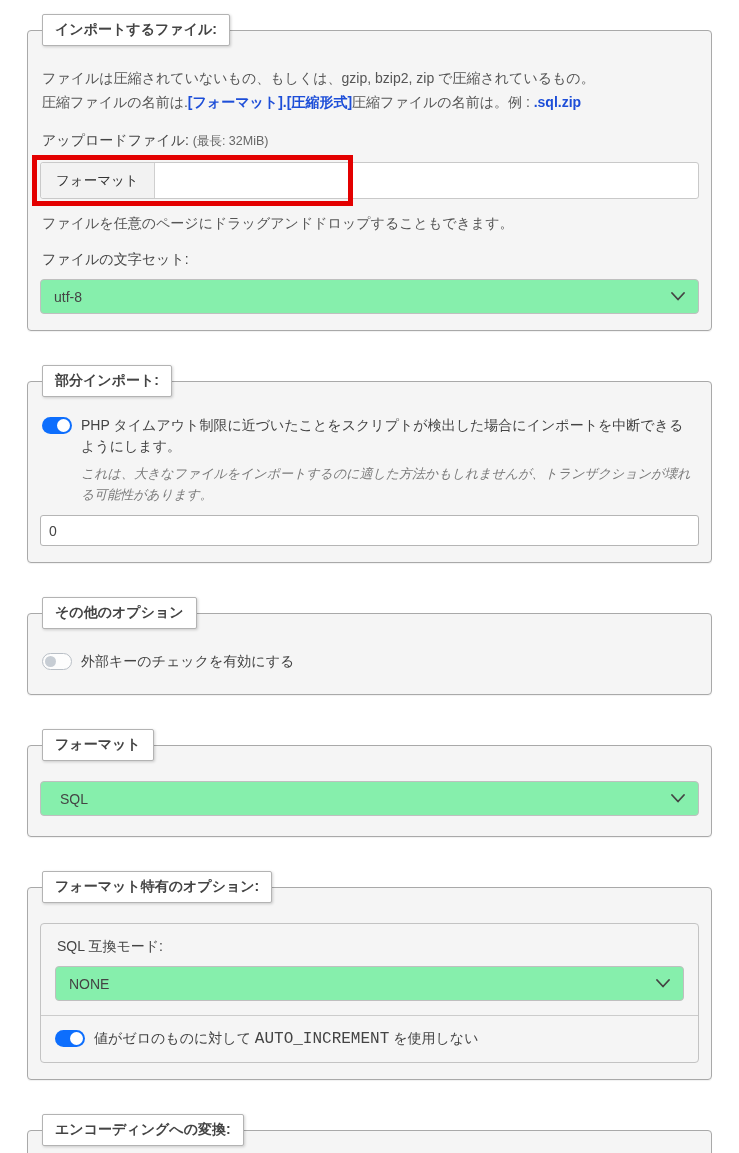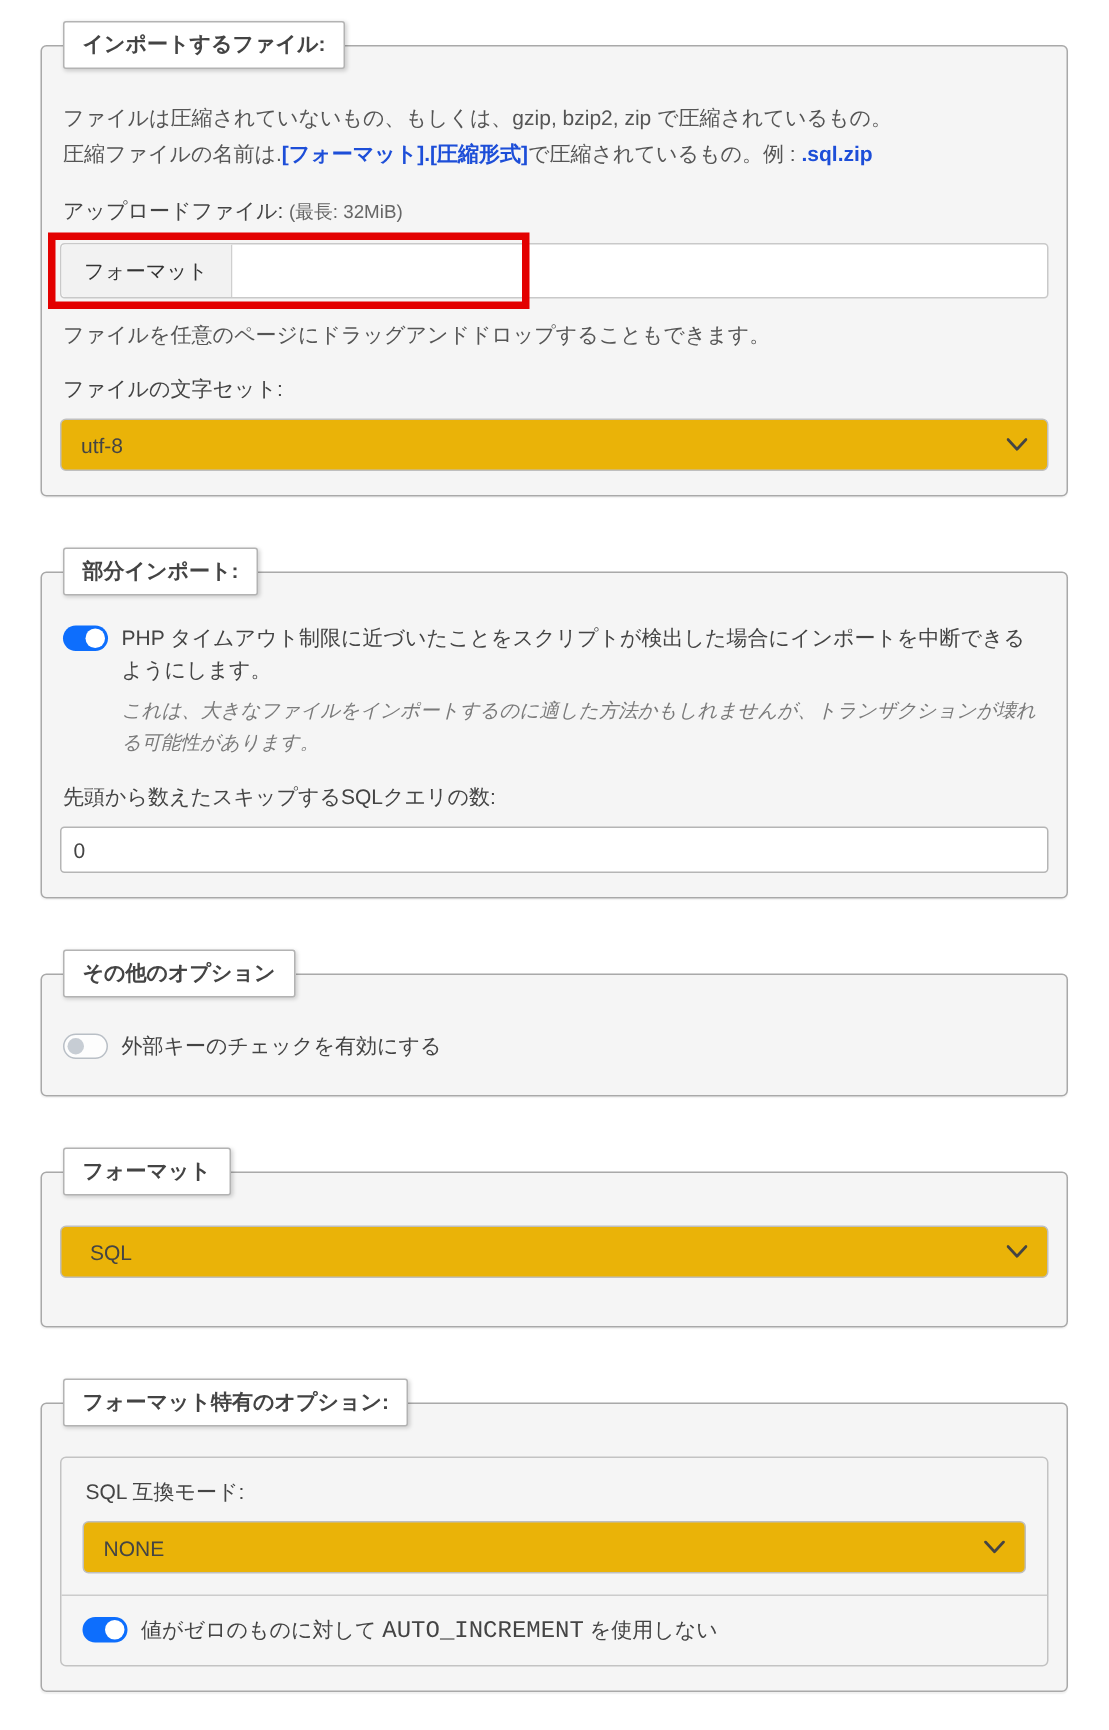--- a/index.html
+++ b/index.html
@@ -66,21 +66,21 @@
     pointer-events: none;
     z-index: 5;
   }
   .red-box.file-hl { left: -8px; top: -7px; width: 321px; height: 51px; }
 
   .note { color: #555; margin: 16px 2px 0; }
 
   
   .form-select {
     display: flex; align-items: center; justify-content: space-between;
-    background: #eab308;
+    background: #86efac;
     border: 1px solid #bfbfbf;
     border-radius: 4px;
     height: 35px;
     padding: 0 13px;
     margin-top: 10px;
     color: #444;
     cursor: pointer;
   }
   .chev svg { display:block; }
 
@@ -137,21 +137,21 @@
 </style>
 </head>
 <body>
 
 <div class="page">
 
   <fieldset class="group">
     <legend class="group-legend">インポートするファイル:</legend>
     <div class="desc">
       <span>ファイルは圧縮されていないもの、もしくは、gzip, bzip2, zip で圧縮されているもの。</span><br>
-      <span>圧縮ファイルの名前は.</span><b>[フォーマット].[圧縮形式]</b><span>で圧縮されているもの。例 : </span><b>.sql.zip</b>
+      <span>圧縮ファイルの名前は.</span><b>[フォーマット].[圧縮形式]</b><span>圧縮ファイルの名前は。例 : </span><b>.sql.zip</b>
     </div>
     <div class="lbl">
       <span>アップロードファイル:</span>
       <span class="hint-inline">(最長: 32MiB)</span>
     </div>
     <div class="file-row">
       <div class="file-input">
         <span class="file-btn">フォーマット</span>
       </div>
       <div class="red-box file-hl"></div>
@@ -168,35 +168,34 @@
     </div>
   </fieldset>
 
   <fieldset class="group">
     <legend class="group-legend">部分インポート:</legend>
     <div class="toggle-row">
       <span class="switch on"></span>
       <span>PHP タイムアウト制限に近づいたことをスクリプトが検出した場合にインポートを中断できるようにします。</span>
     </div>
     <div class="toggle-hint">これは、大きなファイルをインポートするのに適した方法かもしれませんが、トランザクションが壊れる可能性があります。</div>
-    <div class="lbl">先頭から数えたスキップするSQLクエリの数:</div>
     <input class="text-input" value="0" style="">
   </fieldset>
 
   <fieldset class="group">
     <legend class="group-legend">その他のオプション</legend>
     <div class="toggle-row" style="margin-top:8px; margin-bottom:6px;">
       <span class="switch off"></span>
       <span>外部キーのチェックを有効にする</span>
     </div>
   </fieldset>
 
   <fieldset class="group">
     <legend class="group-legend">フォーマット</legend>
-    <div class="form-select" style="margin-top:6px; margin-bottom:16px;padding-left:19px;">
+    <div class="form-select" style="margin-top:6px; margin-bottom:4px;padding-left:19px;">
       <span>SQL</span>
       <span class="chev">
         <svg width="14" height="9" viewBox="0 0 14 9">
             <polyline points="1,1 7,7.5 13,1" fill="none" stroke="#444" stroke-width="1.8" stroke-linecap="round" stroke-linejoin="round"></polyline>
           </svg>
       </span>
     </div>
   </fieldset>
 
   <fieldset class="group">

